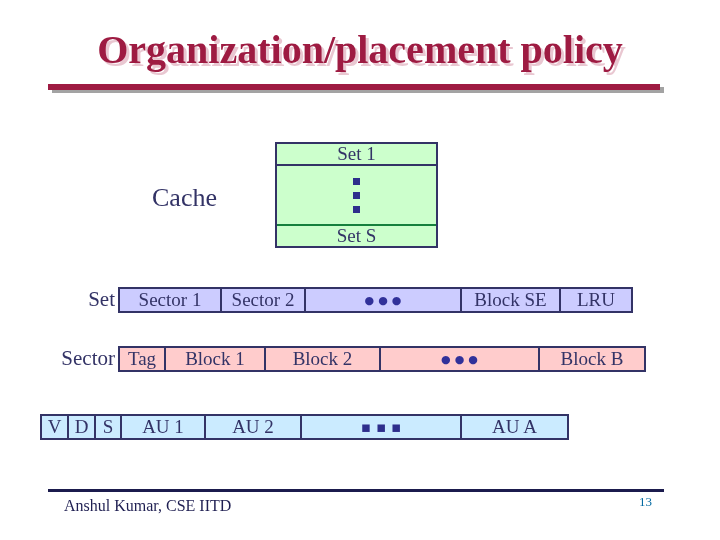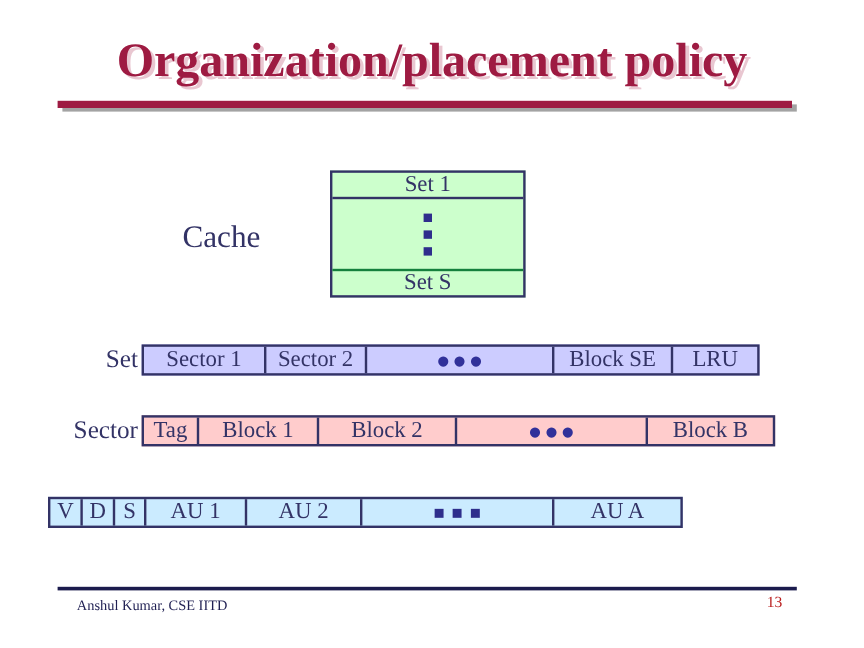--- a/index.html
+++ b/index.html
@@ -50,22 +50,22 @@
   .block-row{top:414px;}
   .block-box{background:#CBEBFF;}
   
   .set-box .c0{width:100px}.set-box .c1{width:84px}.set-box .c2{width:156px}.set-box .c3{width:99px}.set-box .c4{width:72px}
   
   .sector-box .c0{width:44px}.sector-box .c1{width:100px}.sector-box .c2{width:115px}.sector-box .c3{width:159px}.sector-box .c4{width:106px}
   
   .block-box .c0{width:25px}.block-box .c1{width:27px}.block-box .c2{width:26px}.block-box .c3{width:84px}.block-box .c4{width:96px}.block-box .c5{width:160px}.block-box .c6{width:107px}
   
   .footer-line{position:absolute;left:48px;top:489px;width:616px;height:3px;background:#1B1B4D;}
-  .footer-text{position:absolute;left:64px;top:497px;font-size:12px;color:#1F1F52;}
-  .page-number{position:absolute;left:639px;top:494px;font-size:13px;color:#b91c1c;}
+  .footer-text{position:absolute;left:64px;top:497px;font-size:16px;color:#1F1F52;}
+  .page-number{position:absolute;left:639px;top:494px;font-size:13px;color:#0369a1;}
 </style>
 </head>
 <body>
 
 <div class="slide">
 
   <div class="title">Organization/placement policy</div>
   <div class="title-underline"></div>
 
   <div class="cache-label">Cache</div>

